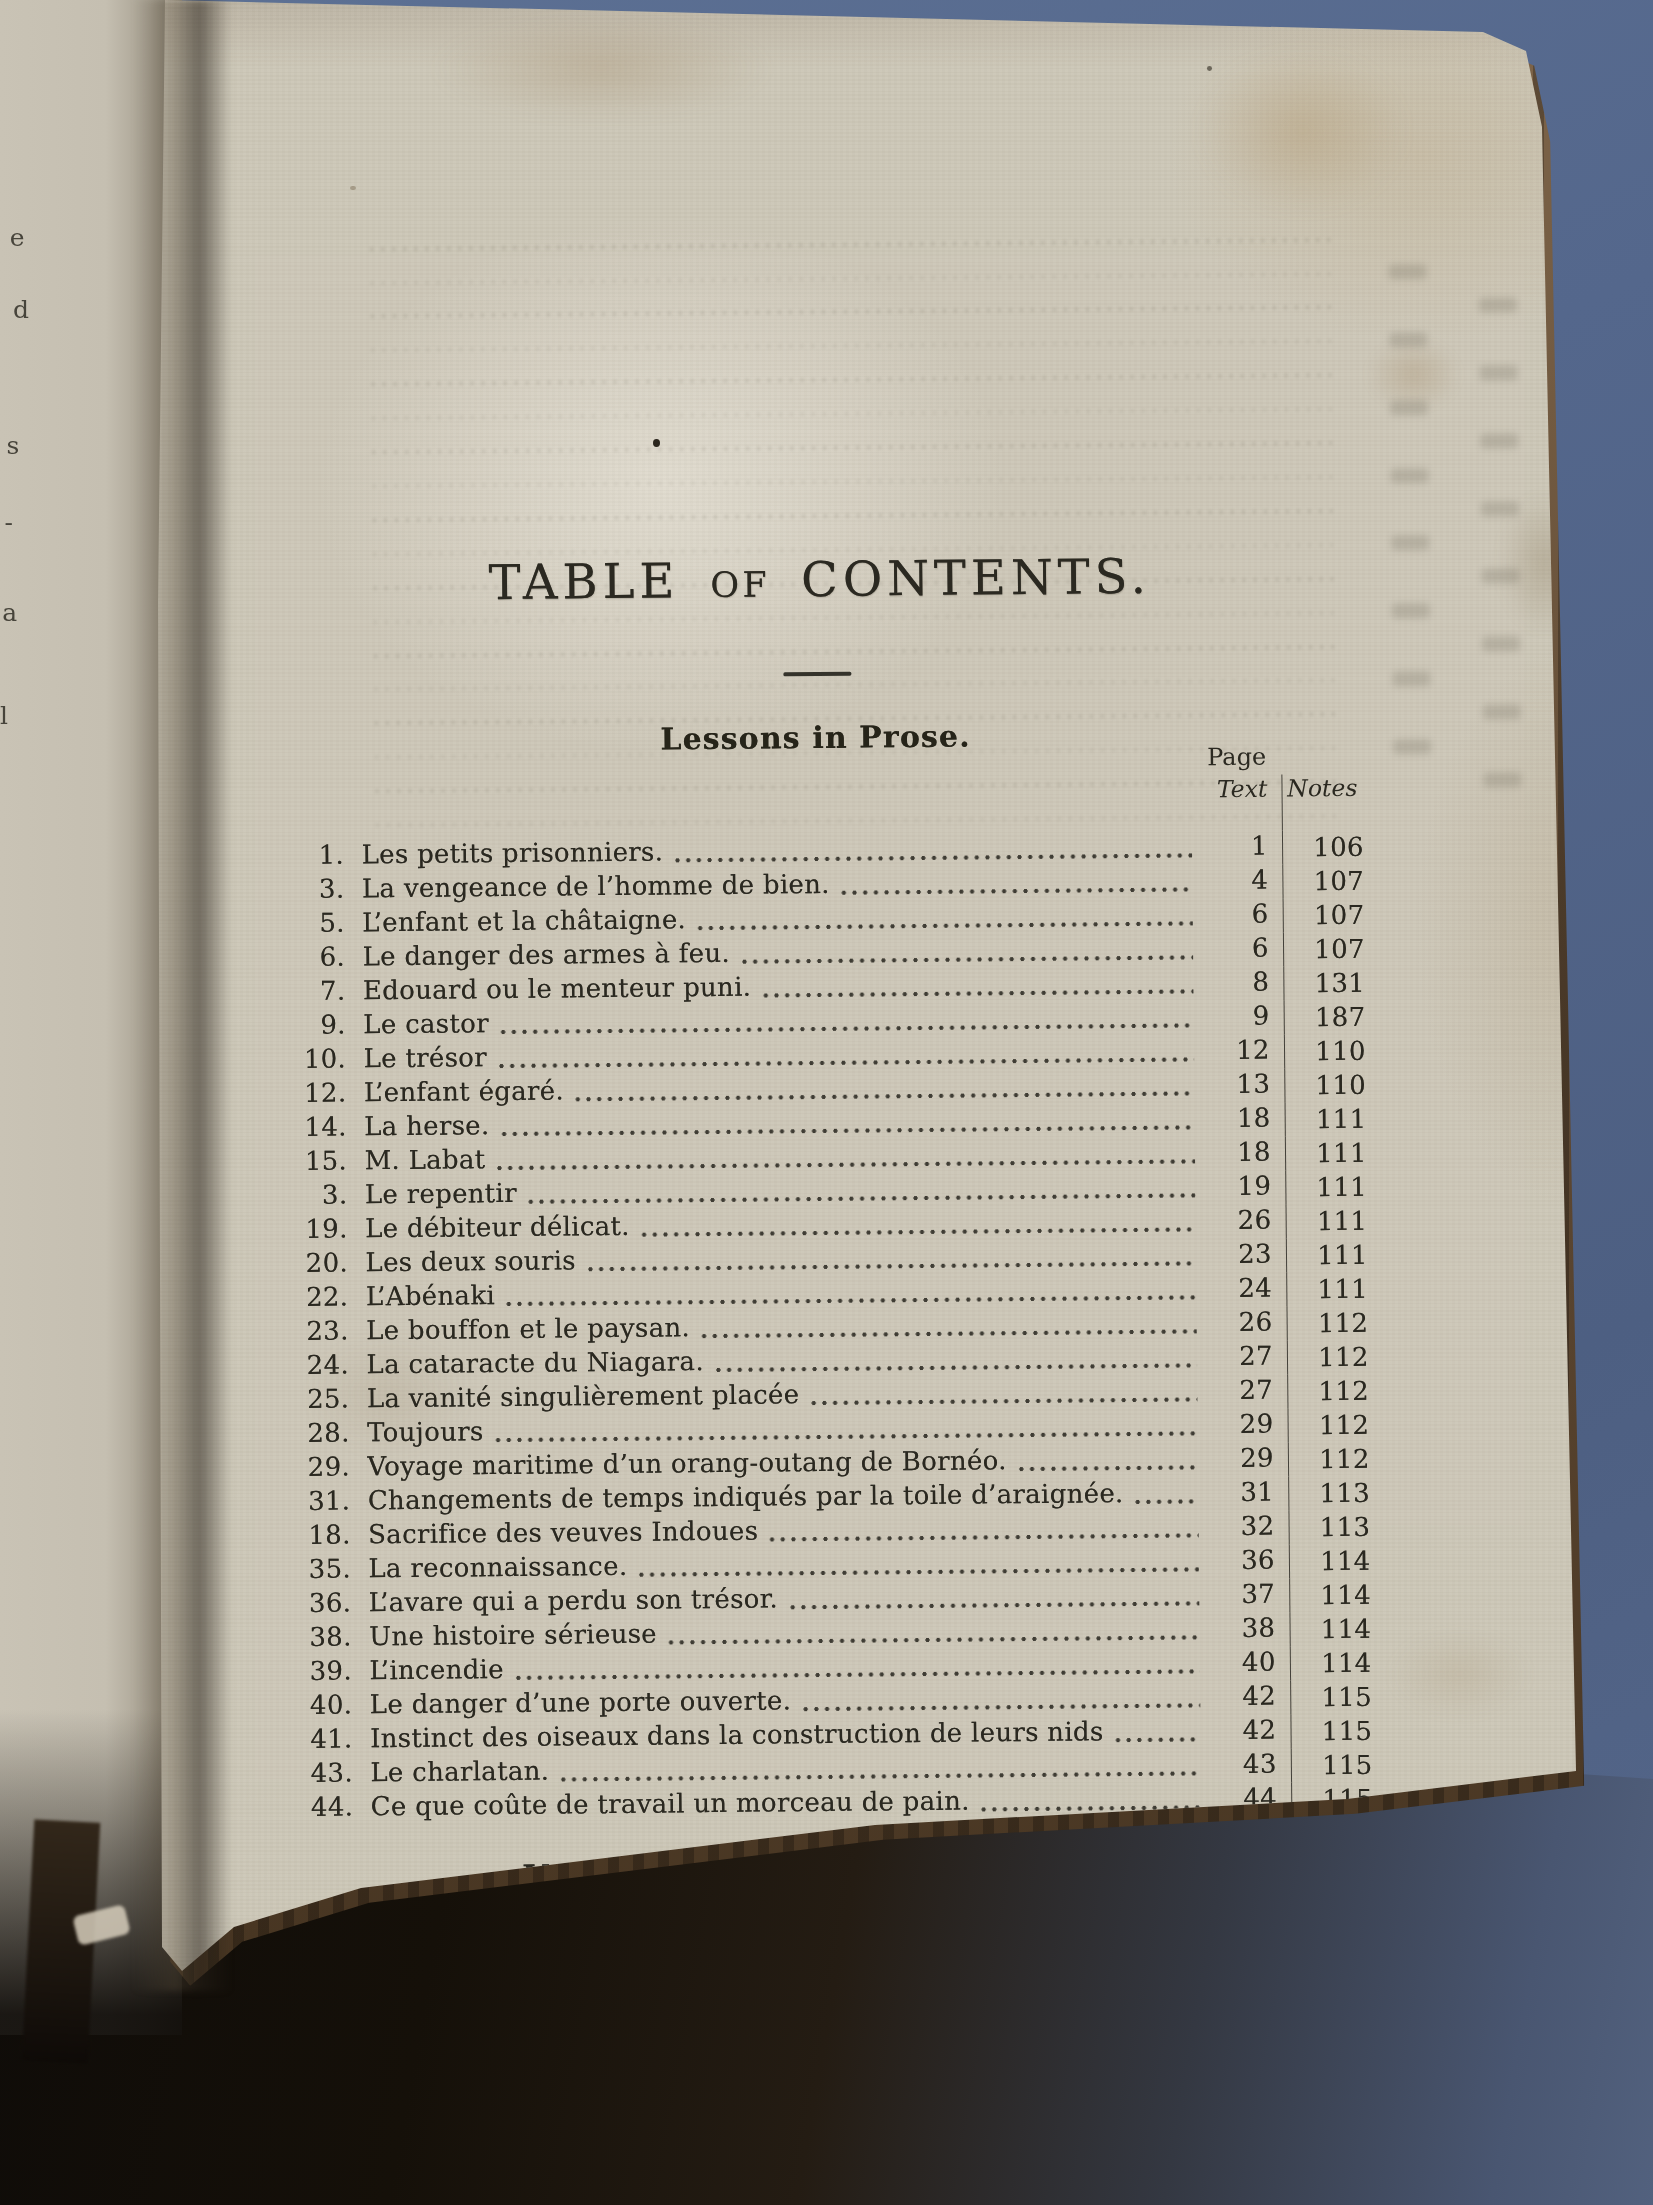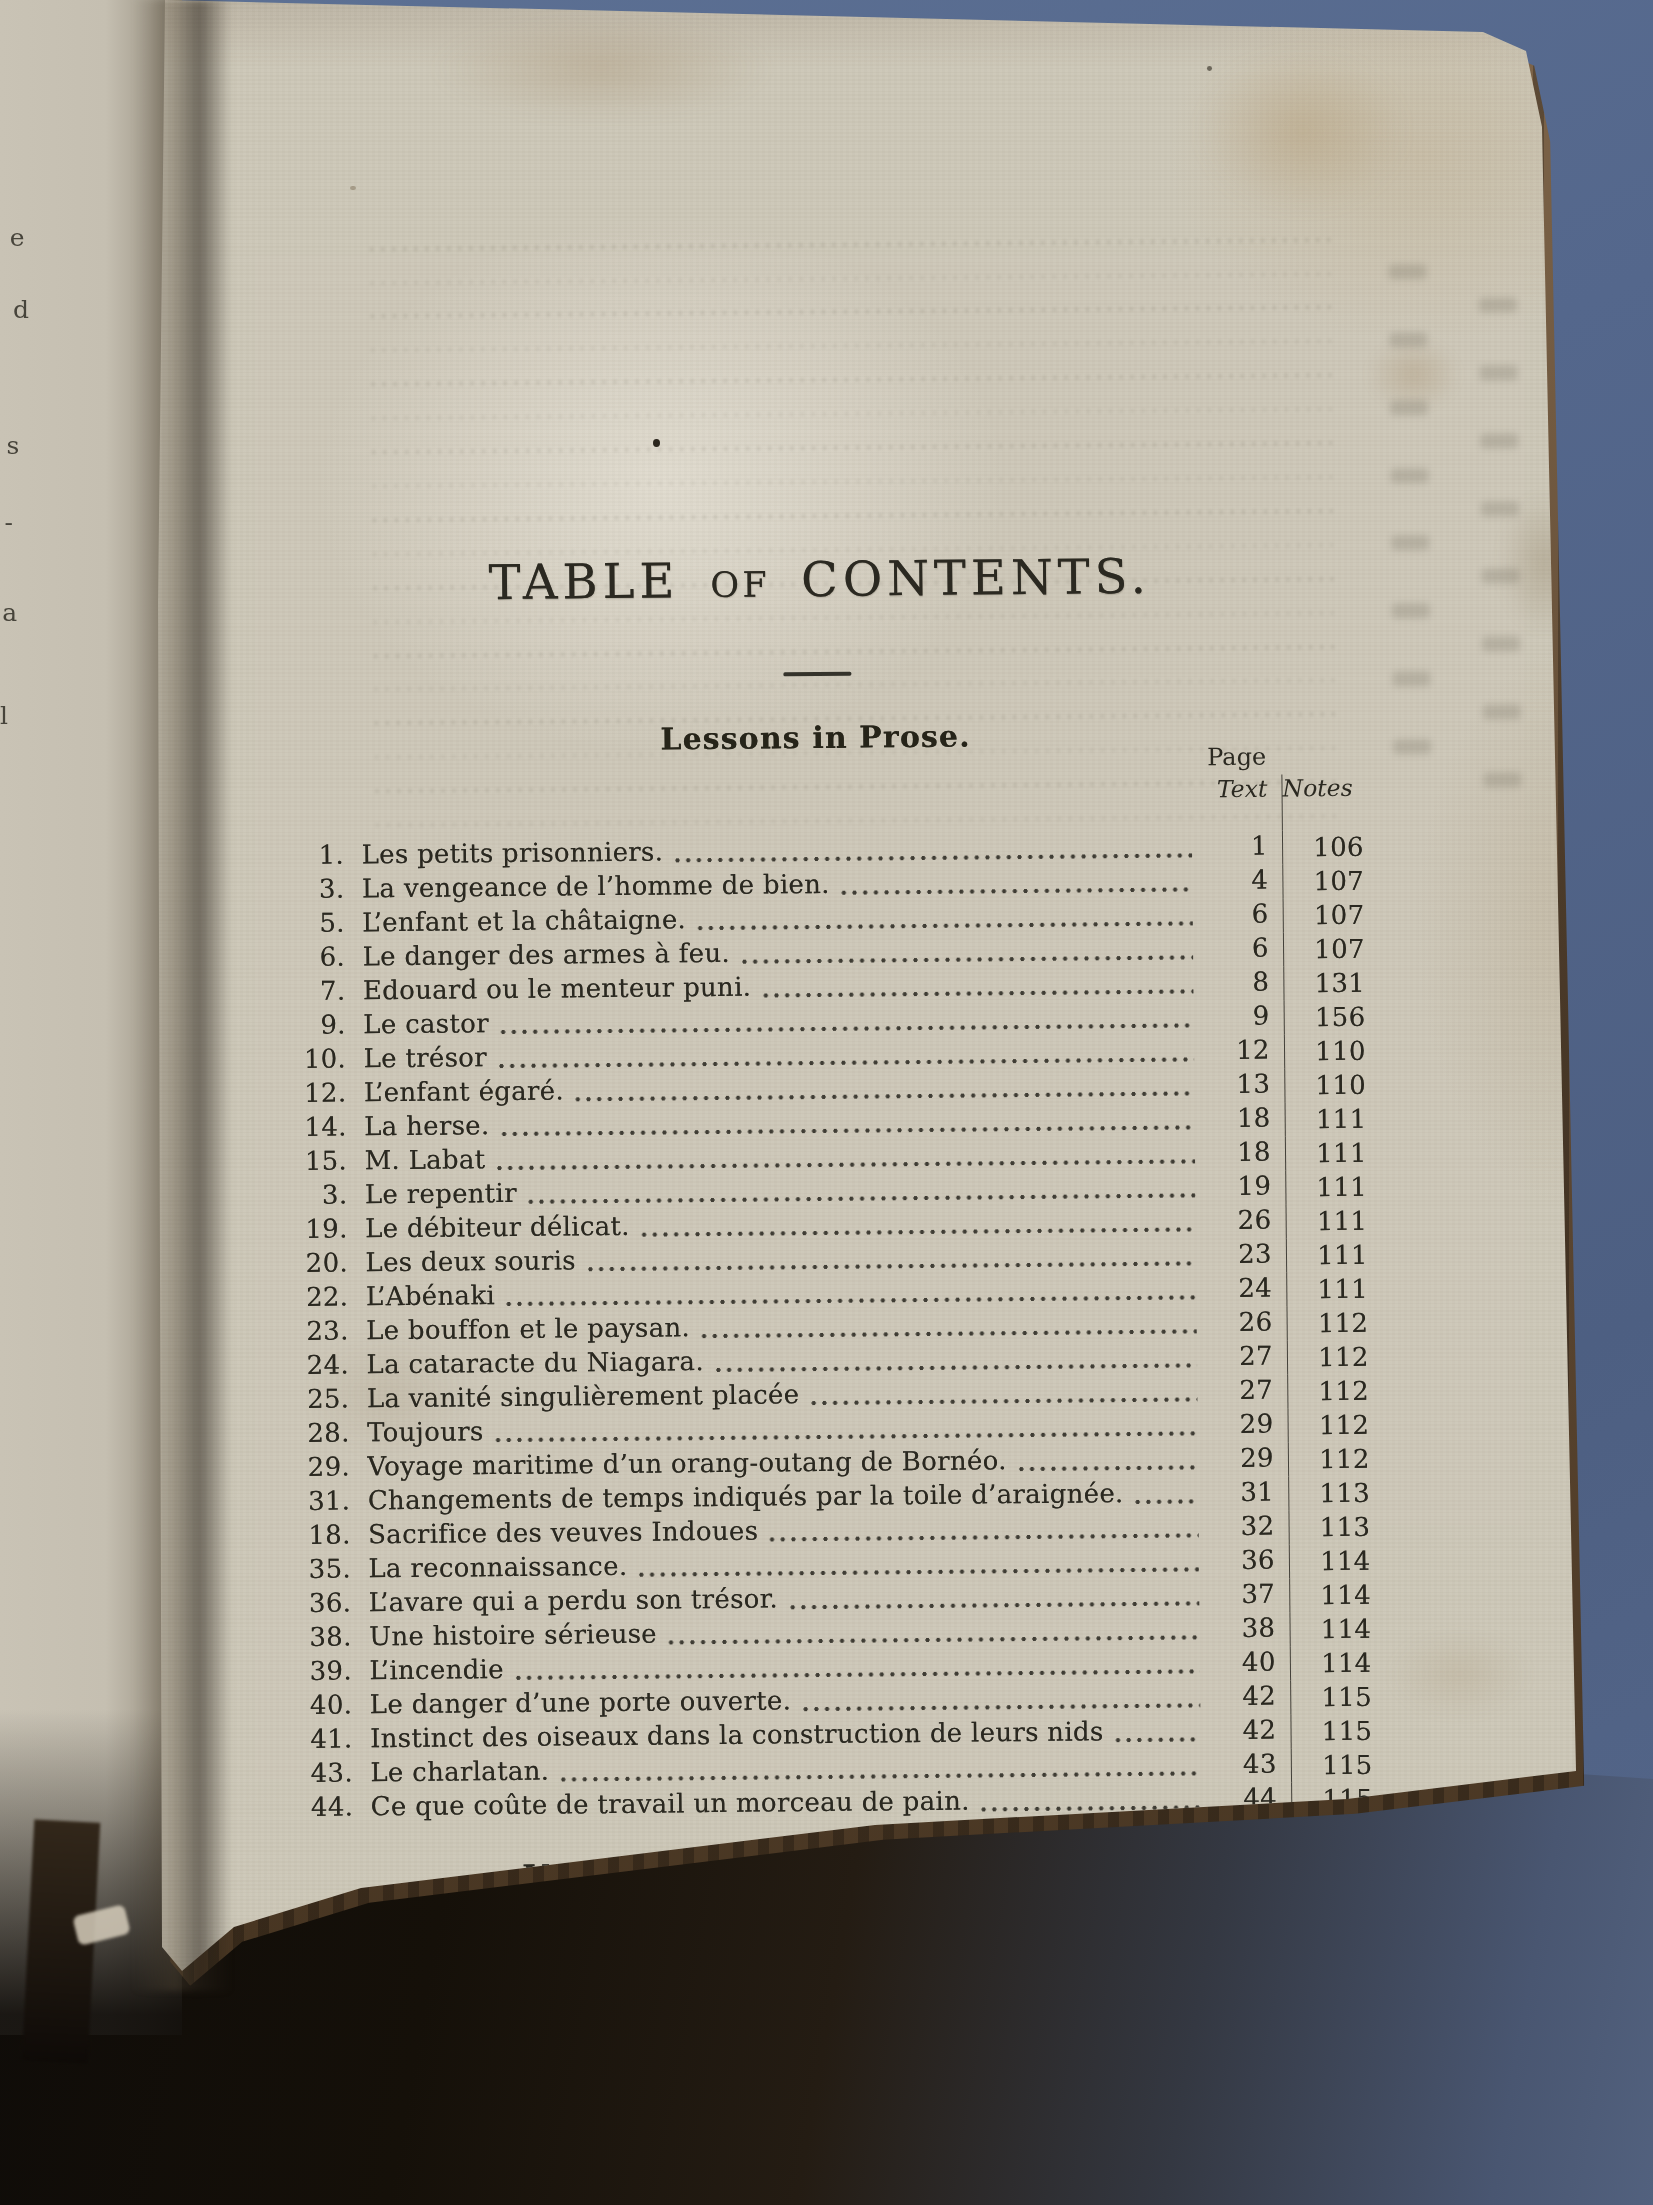--- a/index.html
+++ b/index.html
@@ -80,21 +80,21 @@
   .title-rule{position:absolute;left:789px;top:672px;width:68px;height:3.8px;background:#35332b;border-radius:1.6px;}
   .section-heading{position:absolute;left:547px;top:720px;width:547px;text-align:center;
     font-size:30px;font-weight:700;letter-spacing:1.1px;color:#262419;
     text-shadow:0 0 0.5px rgba(38,36,25,.7);}
 
   
   .page-colhead{position:absolute;left:1176px;top:747px;width:131px;text-align:center;font-size:24px;color:#2b2921;}
   .subhead-row{position:absolute;left:289px;top:779px;width:1082px;height:56px;display:flex;font-size:23.5px;font-style:italic;color:#2b2921;}
   .subhead-row .sp{flex:1;}
   .subhead-row .h-text{width:70px;text-align:right;}
-  .subhead-row .h-notes{width:85px;text-align:left;padding-right:4.4px;border-left:1.6px solid rgba(45,42,36,.85);margin-left:14.2px;box-sizing:border-box;}
+  .subhead-row .h-notes{width:85px;text-align:center;padding-right:4.4px;border-left:1.6px solid rgba(45,42,36,.85);margin-left:14.2px;box-sizing:border-box;}
 
   
   .rows{position:absolute;left:289px;top:835px;width:1082px;}
   .row{display:flex;align-items:baseline;height:34px;font-size:26px;letter-spacing:0.3px;color:#2a2820;
     text-shadow:0 0 0.4px rgba(42,40,32,.65);}
   .c-no{width:59px;text-align:right;flex:none;}
   .c-title{margin-left:17.5px;white-space:nowrap;flex:none;}
   .c-lead{flex:1;align-self:flex-end;height:7.7px;margin:0 7.7px 6px 8.8px;
     background-image:radial-gradient(circle,rgba(38,36,29,.85) 1.9px,rgba(38,36,29,0) 2.2px);
     background-size:10.7px 7.7px;background-repeat:repeat-x;min-width:11px;}
@@ -235,21 +235,21 @@
     <span class="c-notes">
               <span>131</span>
             </span>
   </div>
           <div class="row">
     <span class="c-no">9.</span>
     <span class="c-title">Le castor</span>
     <span class="c-lead"></span>
     <span class="c-text">9</span>
     <span class="c-notes">
-              <span>156</span>
+              <span>187</span>
             </span>
   </div>
           <div class="row">
     <span class="c-no">10.</span>
     <span class="c-title">Le trésor</span>
     <span class="c-lead"></span>
     <span class="c-text">12</span>
     <span class="c-notes">
               <span>110</span>
             </span>

